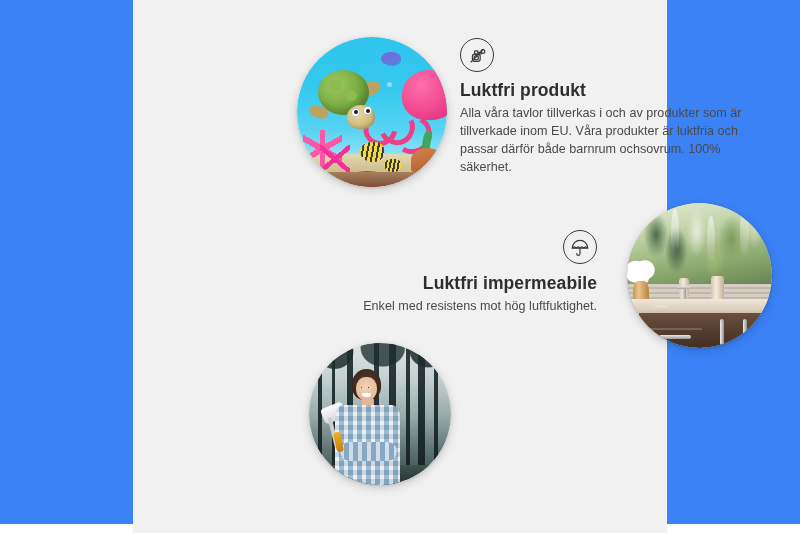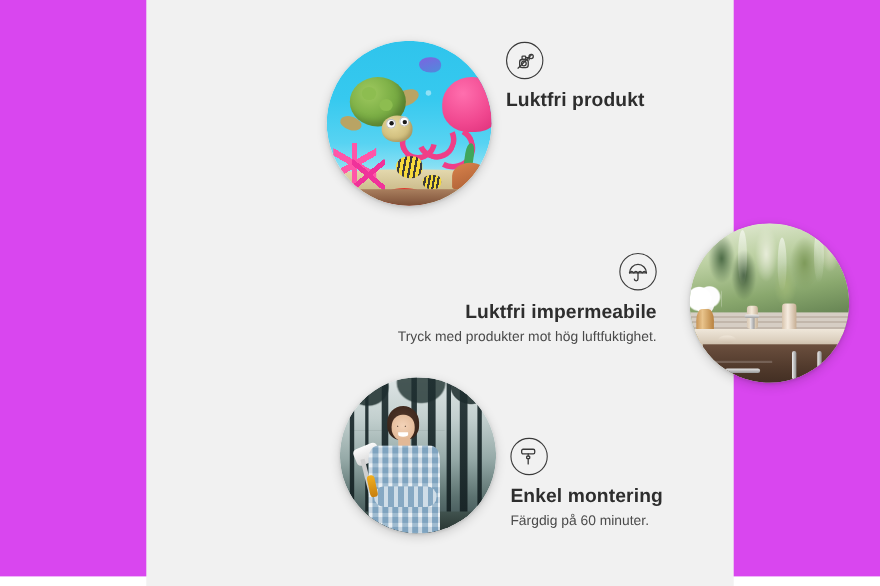--- a/index.html
+++ b/index.html
@@ -10,21 +10,21 @@
     width: 800px;
     height: 533px;
     background: #ffffff;
     font-family: "Liberation Sans", sans-serif;
     overflow: hidden;
   }
   .stage {
     position: relative;
     width: 800px;
     height: 524px;
-    background: #d946ef;
+    background: #3b82f6;
   }
   .panel {
     position: absolute;
     left: 133px;
     top: 0;
     width: 534px;
     height: 533px;
     background: #f1f1f1;
   }
 
@@ -431,45 +431,32 @@
             <rect x="9.4" y="7.6" width="3.6" height="3.4" rx="0.8"></rect>
             <path d="M13 9.2h3.4"></path>
             <circle cx="18.4" cy="8.1" r="2.1"></circle>
             <path d="M16.4 9.2v2.1"></path>
             <circle cx="11.2" cy="15" r="2.3"></circle>
             <line x1="5.4" y1="19.6" x2="19.2" y2="5.9"></line>
           </svg>
         </div>
       </div>
       <h2 class="f-title">Luktfri produkt</h2>
+      <p class="f-desc">Alla våra tavlor tillverkas i och av produkter som är tillverkade inom EU. Våra produkter är luktfria och passar därför både barnrum ochsovrum. 100% säkerhet.</p>
     </div>
 
     <div class="feature feature-2">
       <div class="icon-wrap">
         <div class="icon-circle">
           <svg width="22" height="22" viewBox="0 0 24 24" fill="none" stroke="#3a3a3a" stroke-width="1.3" stroke-linecap="round" stroke-linejoin="round">
             <path d="M3.6 13.2a8.4 8.4 0 0 1 16.8 0z"></path>
             <path d="M3.6 13.2c1.4-1.9 2.8-1.9 4.2 0 1.4-1.9 2.8-1.9 4.2 0 1.4-1.9 2.8-1.9 4.2 0 1.4-1.9 2.8-1.9 4.2 0"></path>
             <path d="M12 13.2v6.1a1.8 1.8 0 0 1-3.6 0"></path>
           </svg>
         </div>
       </div>
       <h2 class="f-title">Luktfri impermeabile</h2>
-      <p class="f-desc">Tryck med produkter mot hög luftfuktighet.</p>
+      <p class="f-desc">Enkel med resistens mot hög luftfuktighet.</p>
     </div>
 
-    <div class="feature feature-3">
-      <div class="icon-wrap">
-        <div class="icon-circle">
-          <svg width="22" height="22" viewBox="0 0 24 24" fill="none" stroke="#3a3a3a" stroke-width="1.3" stroke-linecap="round" stroke-linejoin="round">
-            <rect x="4.6" y="4.8" width="13" height="4.6" rx="1.5"></rect>
-            <path d="M11.1 9.4v2.2"></path>
-            <rect x="9.6" y="11.6" width="3" height="2.6" rx="0.7"></rect>
-            <path d="M11.1 14.2v5.2"></path>
-          </svg>
-        </div>
-      </div>
-      <h2 class="f-title">Enkel montering</h2>
-      <p class="f-desc">Färgdig på 60 minuter.</p>
-    </div>
 
   </div>
 </div>
 
 </body></html>

